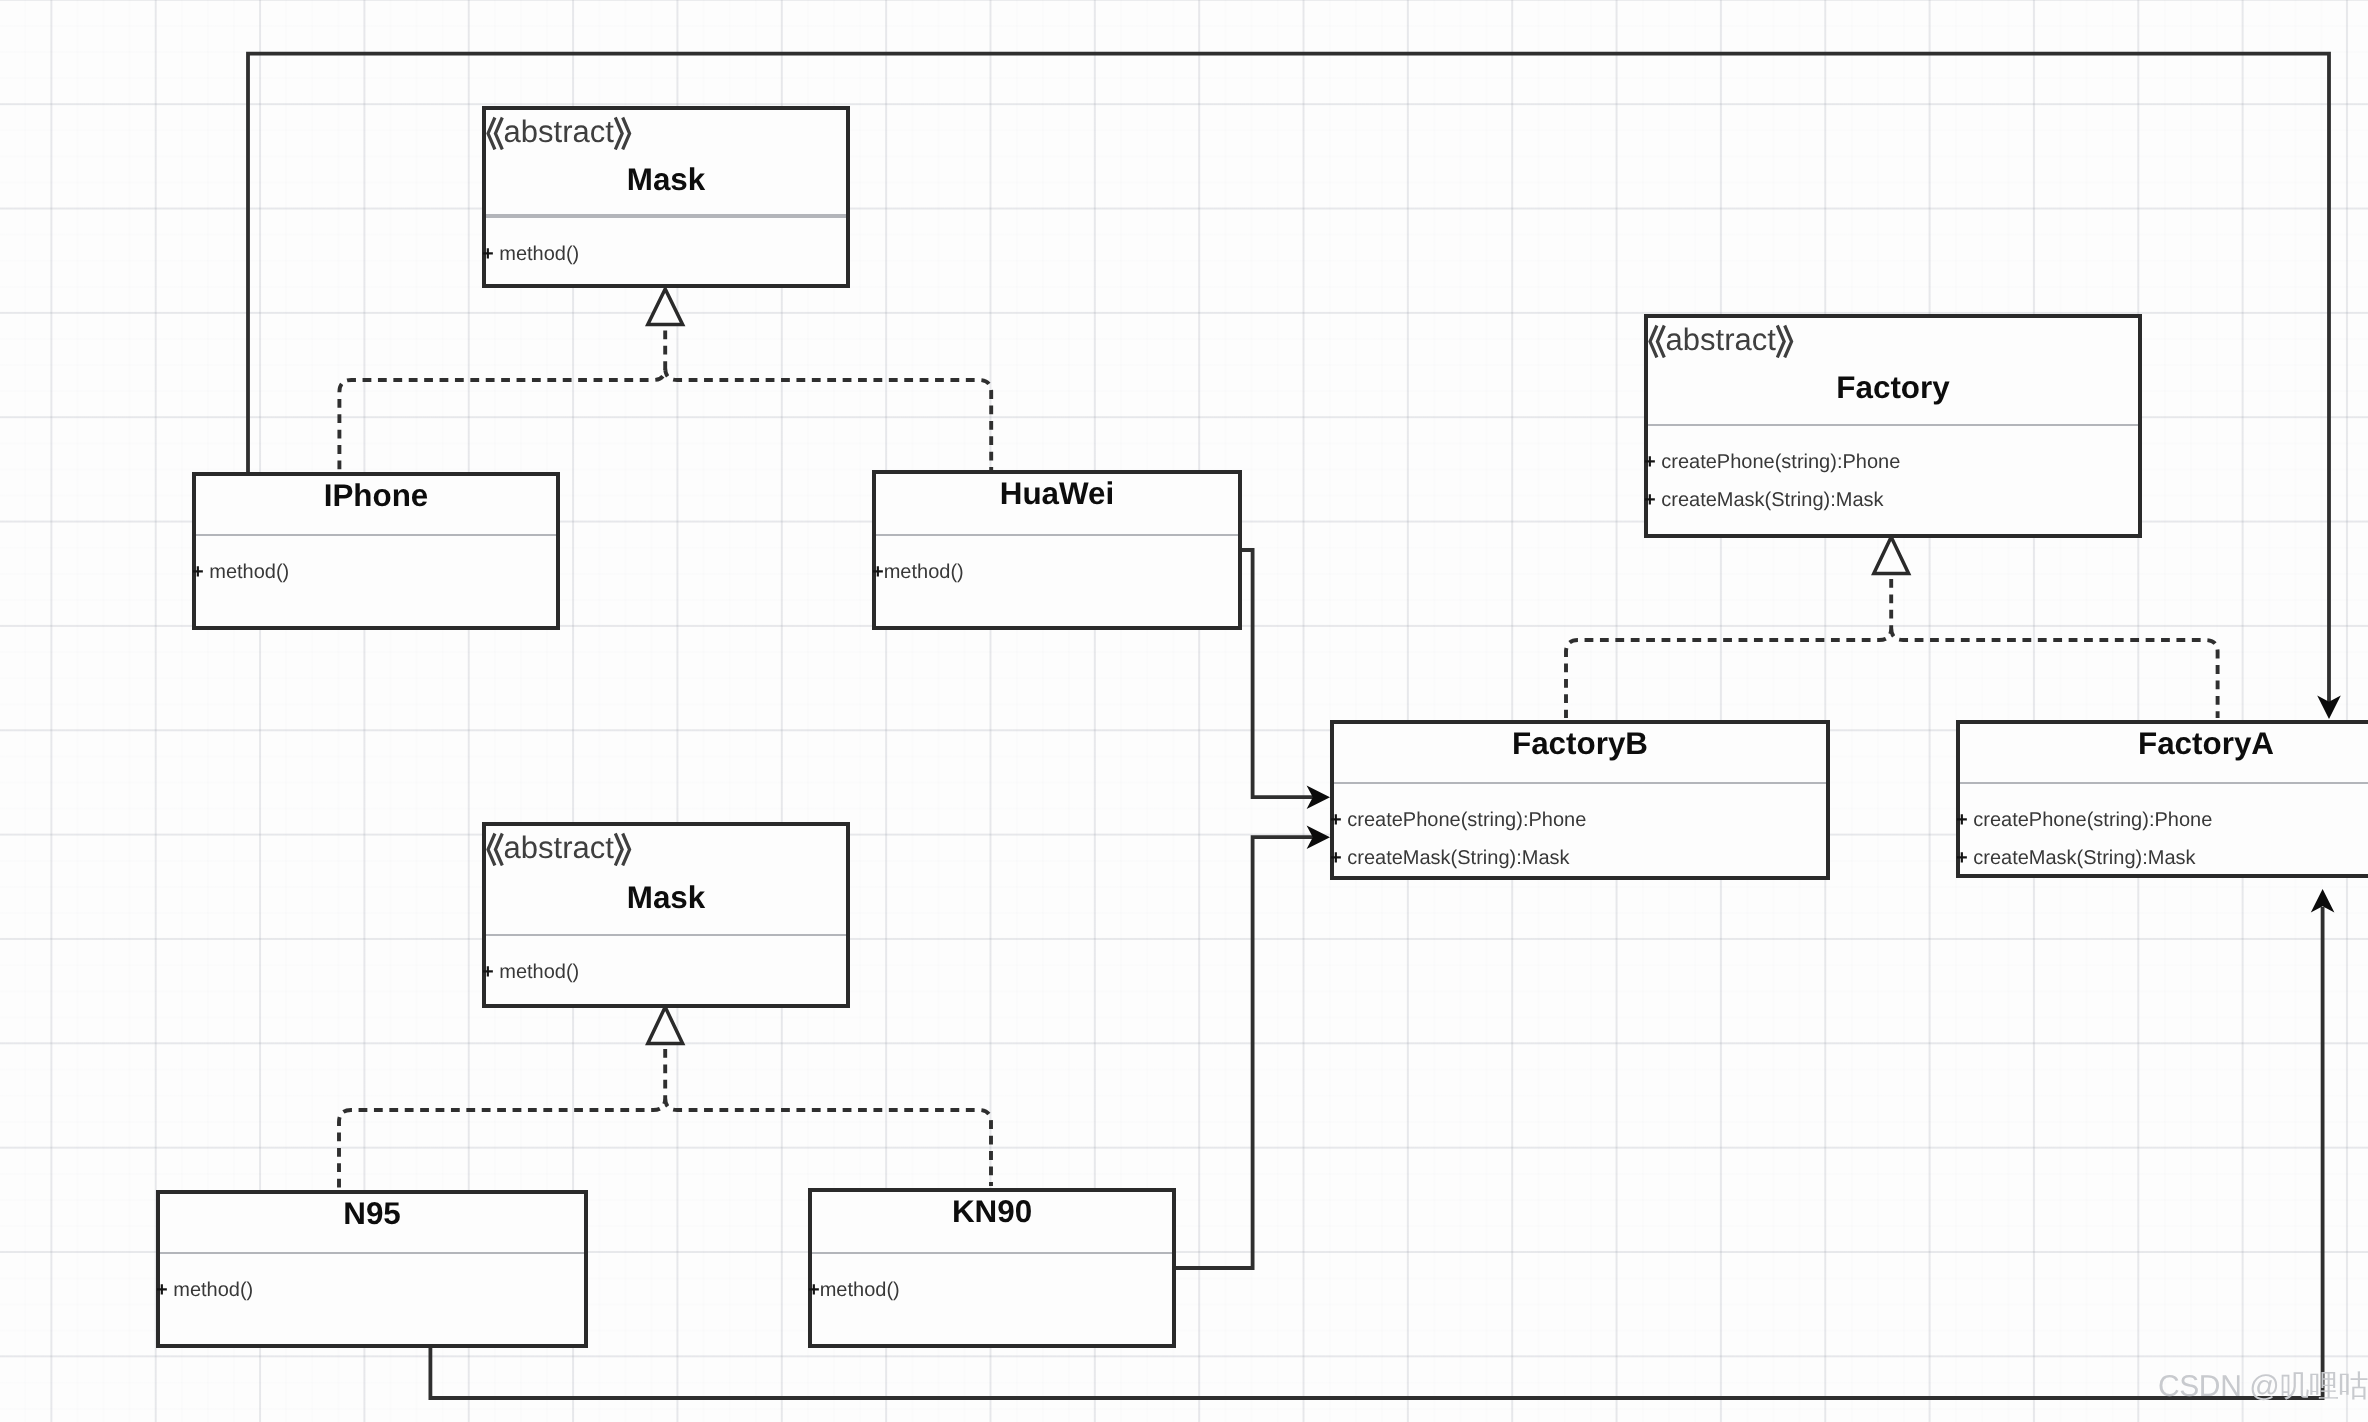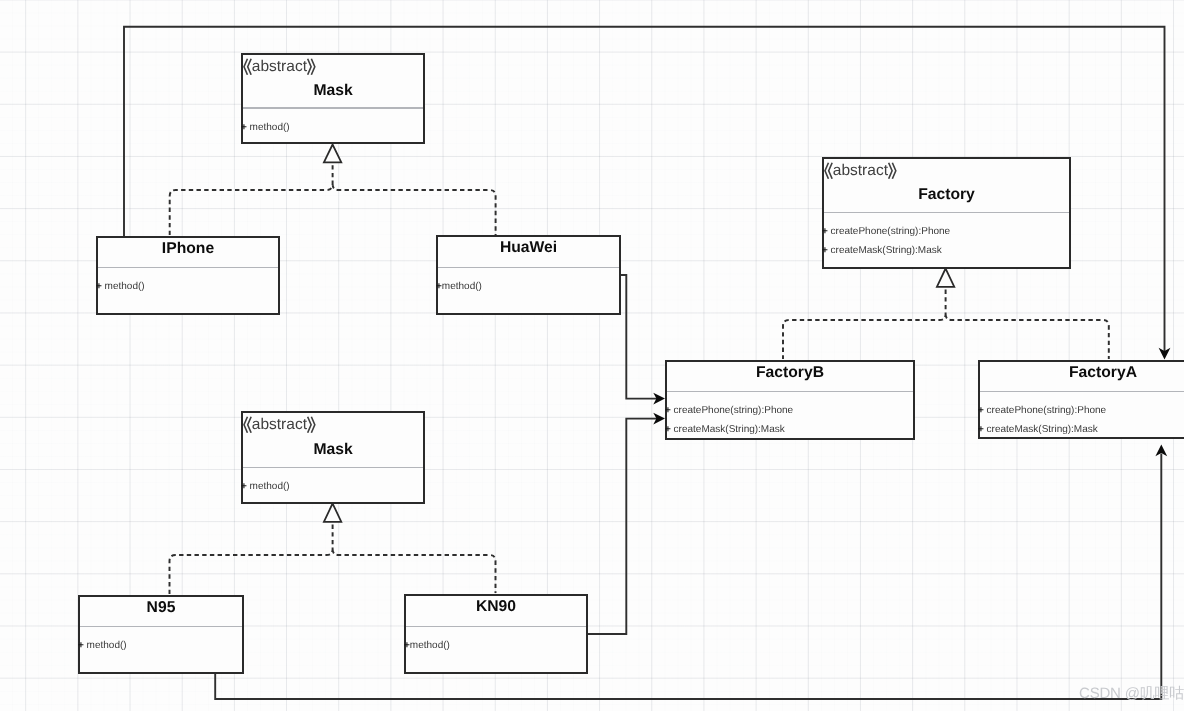--- a/index.html
+++ b/index.html
@@ -130,21 +130,21 @@
             </svg></span><span>abstract</span><span class="chev"><svg width="8.8" height="17.5" viewBox="0 0 8.8 17.5">
               <g fill="none" stroke="#3f3f3f" stroke-width="1.6" stroke-linecap="butt" stroke-linejoin="miter">
                 <polyline points="0.65,0.75 4.1,8.75 0.65,16.75"></polyline>
                 <polyline points="4.35,0.75 7.8,8.75 4.35,16.75"></polyline>
               </g>
             </svg></span></div>
         <div class="nm" style="top:27.1px">Mask</div>
         <div class="sep" style="top:54px"></div>
         <div class="m" style="left:-2px;top:65.1px"><span class="plus">+</span><span> method()</span></div>
       </div>
-      <div class="cls" style="left: 78px; top: 595px; width: 166px; height: 79px;">
+      <div class="cls" style="left: 78px; top: 595px; width: 216px; height: 79px;">
         <div class="nm" style="top:1.2000000000000002px">N95</div>
         <div class="sep" style="top:29px"></div>
         <div class="m" style="left:-2px;top:40.1px"><span class="plus">+</span><span> method()</span></div>
       </div>
       <div class="cls" style="left: 404px; top: 594px; width: 184px; height: 80px; padding-left: 28px;">
         <div class="nm" style="top:1.2000000000000002px">KN90</div>
         <div class="sep" style="top:30px"></div>
         <div class="m" style="left:-2px;top:41.1px"><span class="plus">+</span><span>method()</span></div>
       </div>
     </div>

